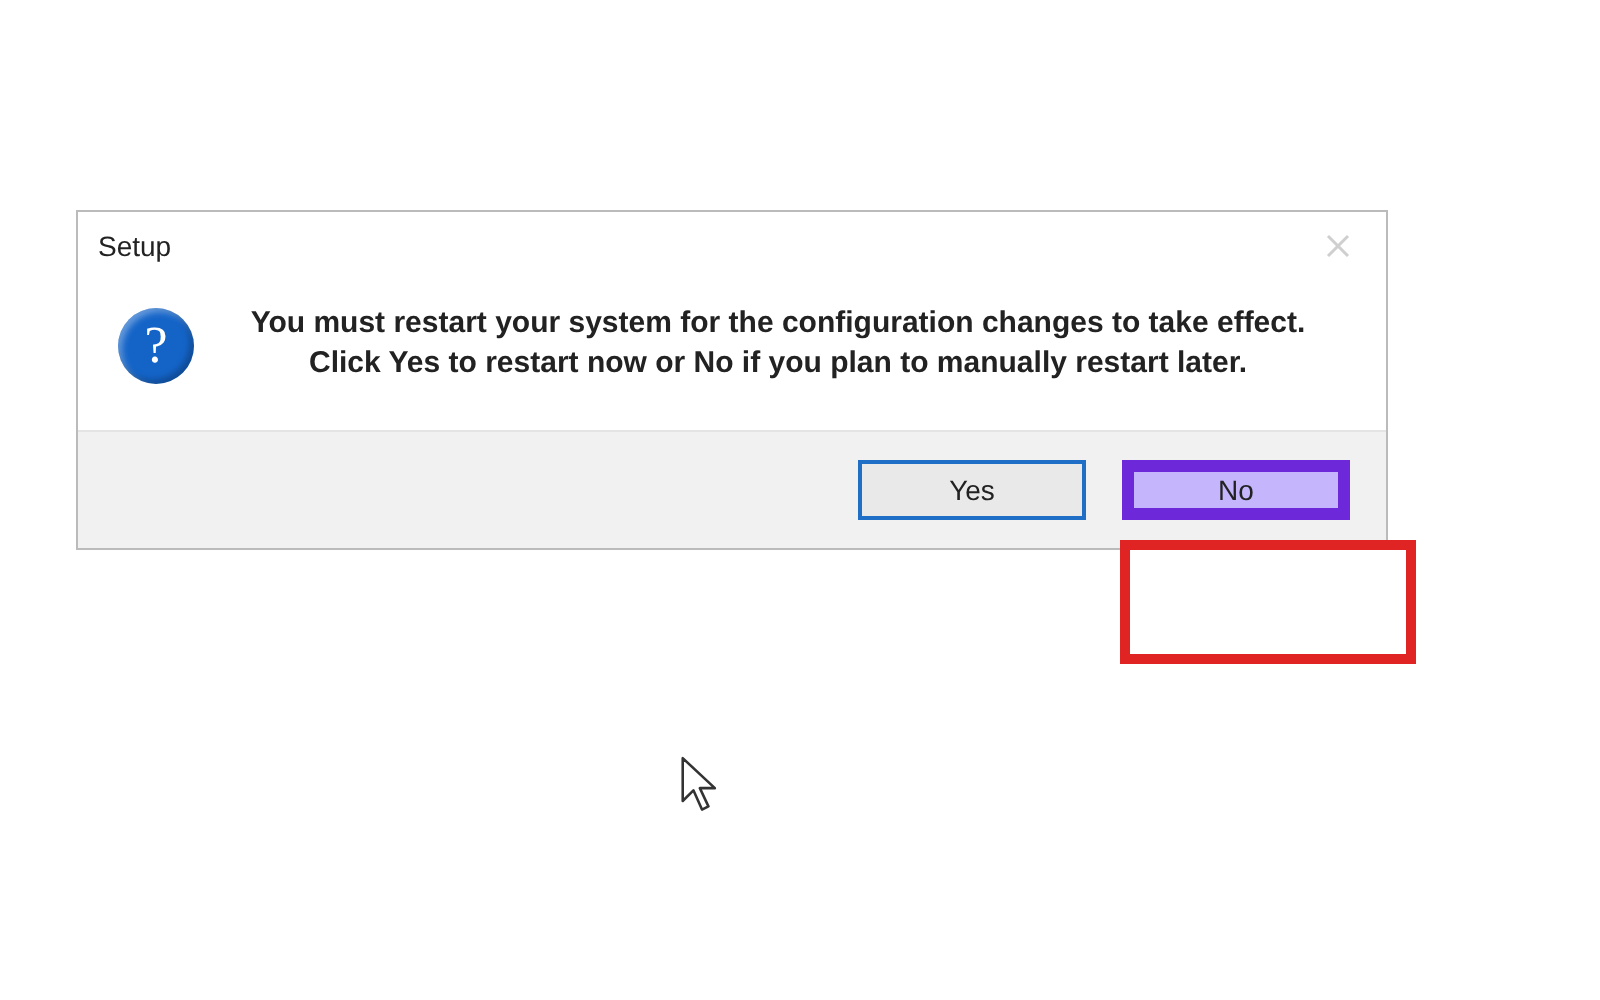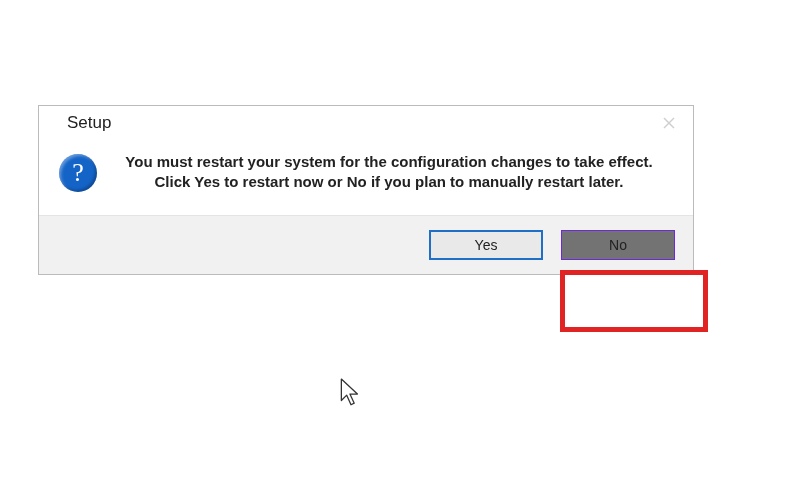--- a/index.html
+++ b/index.html
@@ -24,23 +24,22 @@
       background: #ffffff;
     }
     .titlebar {
       display: flex;
       align-items: center;
       justify-content: space-between;
       padding: 6px 10px 6px 10px;
       height: 34px;
     }
     .titlebar-title {
-      font-size: 17px;
+      font-size: 14px;
       color: #222;
-      margin-left: 18px;
     }
     .close-btn {
       width: 28px;
       height: 22px;
       display: flex;
       align-items: center;
       justify-content: center;
       color: #cfcfcf;
     }
     .close-btn svg {
@@ -88,22 +87,22 @@
       padding: 14px 18px 14px 14px;
       display: flex;
       justify-content: flex-end;
       gap: 18px;
     }
     .btn {
       width: 114px;
       height: 30px;
       font-size: 14px;
       font-family: inherit;
-      background: #737373;
-      border: 1px solid #6d28d9;
+      background: #c4b5fd;
+      border: 6px solid #6d28d9;
       color: #222;
       cursor: pointer;
     }
     .btn-default {
       border: 2px solid #1f6fc6;
       background: #e9e9e9;
     }
     .highlight-box {
       position: absolute;
       border: 5px solid #e02424;

